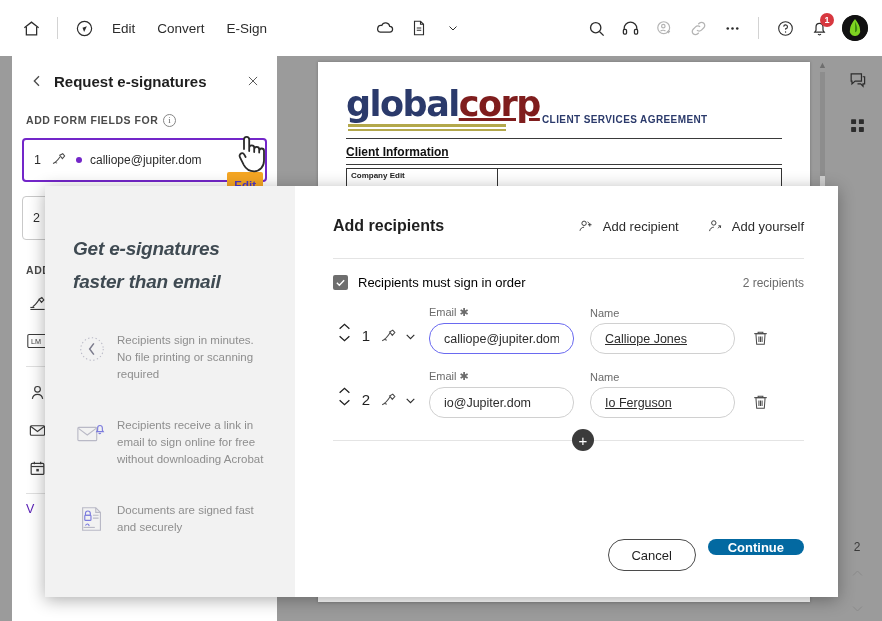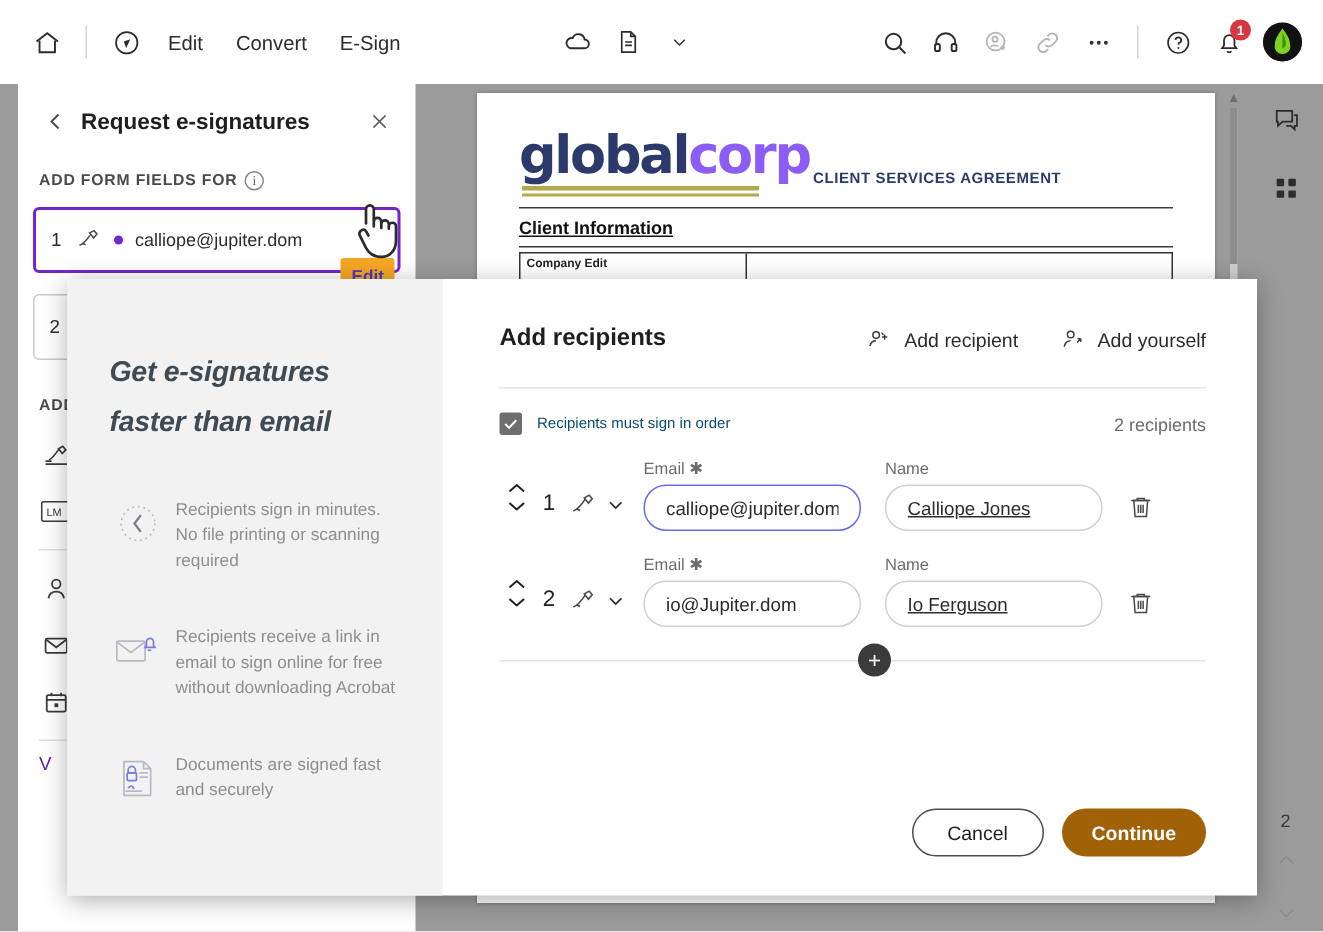--- a/index.html
+++ b/index.html
@@ -92,21 +92,21 @@
     position: absolute; left: 318px; top: 6px; width: 492px; height: 540px;
     background: #ffffff; box-shadow: 0 0 3px rgba(0,0,0,.25);
     padding: 22px 28px 0 28px; overflow: hidden;
   }
   .logo-wrap { position: relative; height: 52px; }
   .logo-text {
     font-family: "DejaVu Sans", sans-serif; font-weight: bold; font-size: 35px;
     letter-spacing: -1.5px; line-height: 40px;
   }
   .logo-a { color: #2b3a6b; }
-  .logo-b { color: #8b5cf6; }
+  .logo-b { color: #7f1d1d; text-decoration: underline; }
   .logo-ul1 { position:absolute; left:2px; top:40px; width: 158px; height: 3px; background:#b3a84b; }
   .logo-ul2 { position:absolute; left:2px; top:45px; width: 158px; height: 2px; background:#b3a84b; }
   .doc-cs {
     position: absolute; left: 196px; top: 30px;
     font-size: 10px; font-weight: bold; color: #2b3a6b; letter-spacing: .4px;
   }
   .doc-rule { height: 1px; background: #3a3a3a; margin-top: 2px; }
   .doc-h2 {
     font-size: 12px; font-weight: bold; color: #111; text-decoration: underline;
     margin-top: 6px; padding-bottom: 3px;
@@ -149,21 +149,21 @@
   .mr-title { font-size: 16px; font-weight: bold; color: #1f1f1f; flex: 1; }
   .mr-act { display:flex; align-items:center; margin-left: 26px; }
   .mr-act .ic { width: 20px; height: 20px; display:flex; align-items:center; justify-content:center; color:#3d3d3d; }
   .mr-act .tx { font-size: 13px; color: #2c2c2c; margin-left: 7px; }
   .mr-rule { height: 1px; background: #e4e4e4; margin-top: 22px; }
   .mr-order { display:flex; align-items:center; margin-top: 16px; }
   .cbx {
     width: 15px; height: 15px; background: #6e6e6e; border-radius: 2px;
     display:flex; align-items:center; justify-content:center; color:#fff; flex:none;
   }
-  .mr-order .lb { font-size: 10px; color: #0c4a6e; margin-left: 10px; flex: 1; }
+  .mr-order .lb { font-size: 13px; color: #000000; margin-left: 10px; flex: 1; }
   .mr-count { font-size: 12px; color: #6b6b6b; }
 
   .row { display:flex; align-items: flex-end; margin-top: 16px; }
   .arrows { width: 22px; display:flex; flex-direction:column; align-items:center; color:#1f1f1f; padding-bottom: 9px; flex:none; }
   .arrows .a { line-height: 9px; height: 12px; }
   .rownum { font-size: 15px; color: #1f1f1f; width: 22px; text-align:center; padding-bottom: 10px; flex:none; }
   .rolepen { width: 22px; display:flex; justify-content:center; color:#4a4a4a; padding-bottom: 9px; flex:none; }
   .rolechev { width: 22px; display:flex; justify-content:center; color:#2c2c2c; padding-bottom: 11px; flex:none; }
   .fld { margin-left: 8px; }
   .fld .flabel { font-size: 11px; color: #6b6b6b; margin-bottom: 4px; }
@@ -184,22 +184,22 @@
     background: #3b3b3b; color:#fff; display:flex; align-items:center; justify-content:center;
     font-size: 15px; line-height: 15px;
   }
   .m-footer { position:absolute; right: 34px; bottom: 26px; display:flex; }
   .btn-cancel {
     height: 32px; min-width: 88px; border: 1px solid #4b4b4b; border-radius: 16px;
     background:#fff; font-size: 13px; color: #1f1f1f; display:flex; align-items:center; justify-content:center;
     padding: 0 18px; font-family:"Liberation Sans", sans-serif;
   }
   .btn-continue {
-    height: 32px; min-width: 88px; border-radius: 16px; border:none;
-    background: #a16207; color: #fff; font-size: 13px; font-weight: bold;
+    height: 16px; min-width: 88px; border-radius: 16px; border:none;
+    background: #0369a1; color: #fff; font-size: 13px; font-weight: bold;
     display:flex; align-items:center; justify-content:center; padding: 0 20px; margin-left: 12px;
     font-family:"Liberation Sans", sans-serif;
   }
 
   
   .cursor { position: absolute; left: 232px; top: 133px; z-index: 30; }
 </style>
 </head>
 <body>
 

